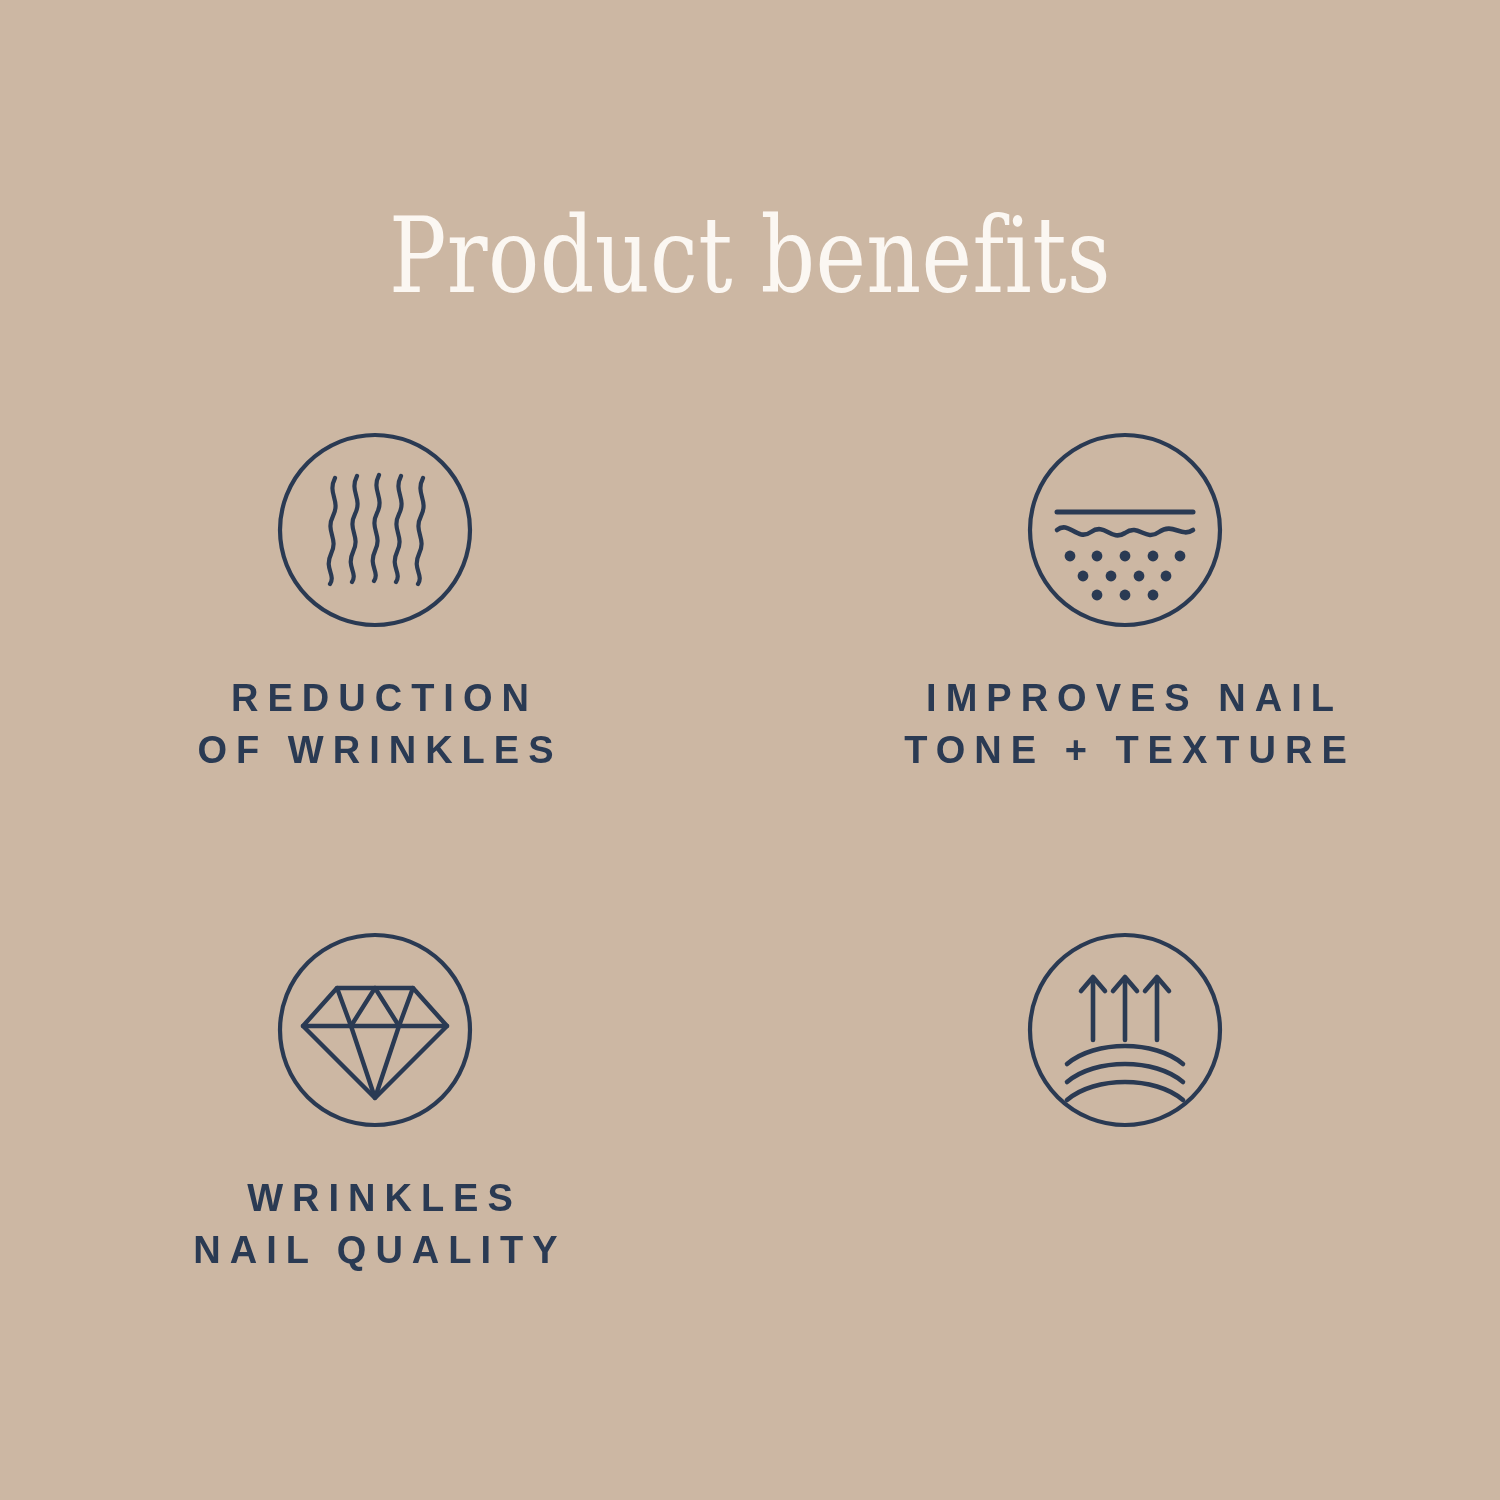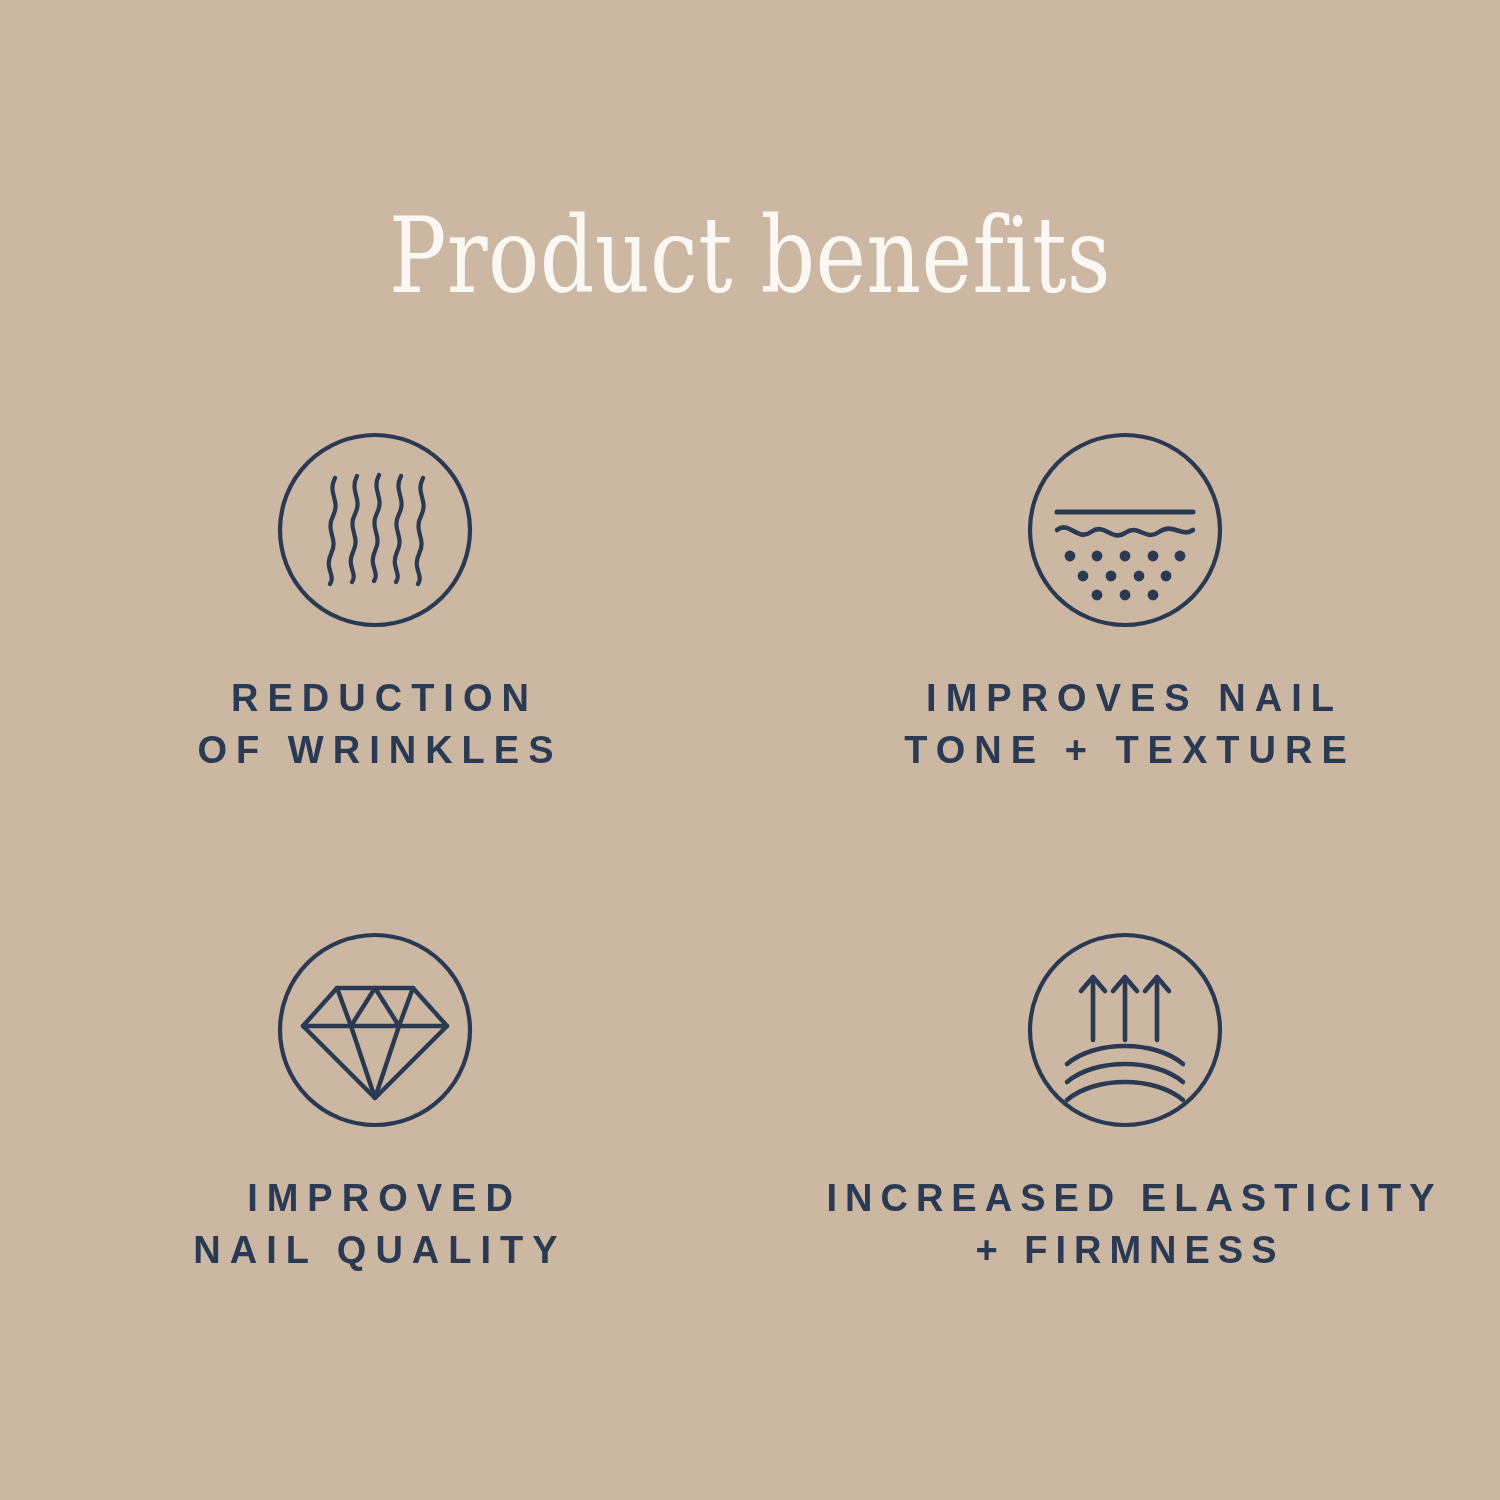--- a/index.html
+++ b/index.html
@@ -136,21 +136,21 @@
           <circle cx="100" cy="100" r="95" fill="none" stroke="#2a3a53" stroke-width="4.2"></circle>
           <g fill="none" stroke="#2a3a53" stroke-width="4.4" stroke-linejoin="round" stroke-linecap="round">
             <path d="M62 58 L138 58 L172 96 L100 168 L28 96 Z"></path>
             <line x1="28" y1="96" x2="172" y2="96"></line>
             <path d="M62 58 L76 96 L100 168 L124 96 L138 58"></path>
             <line x1="100" y1="58" x2="76" y2="96"></line>
             <line x1="100" y1="58" x2="124" y2="96"></line>
           </g>
         </svg>
       </div>
-      <div class="benefit-label">IMPROVED
+      <div class="benefit-label">WRINKLES
 NAIL QUALITY</div>
     </div>
 
     <div class="cell cell-elasticity">
       <div class="icon-wrap">
         <svg viewBox="0 0 200 200" xmlns="http://www.w3.org/2000/svg">
           <circle cx="100" cy="100" r="95" fill="none" stroke="#2a3a53" stroke-width="4.2"></circle>
           <g fill="none" stroke="#2a3a53" stroke-width="4.6" stroke-linecap="round" stroke-linejoin="round">
             <line x1="68" y1="110" x2="68" y2="48"></line>
             <path d="M56 61 L68 47 L80 61"></path>
@@ -159,18 +159,16 @@
             <line x1="132" y1="110" x2="132" y2="48"></line>
             <path d="M120 61 L132 47 L144 61"></path>
           </g>
           <g fill="none" stroke="#2a3a53" stroke-width="4.6" stroke-linecap="round">
             <path d="M42 134 C70 110 130 110 158 134"></path>
             <path d="M42 152 C70 128 130 128 158 152"></path>
             <path d="M42 170 C70 146 130 146 158 170"></path>
           </g>
         </svg>
       </div>
-      <div class="benefit-label">INCREASED ELASTICITY
-+ FIRMNESS</div>
     </div>
 
   </div>
 </div>
 
 </body></html>

